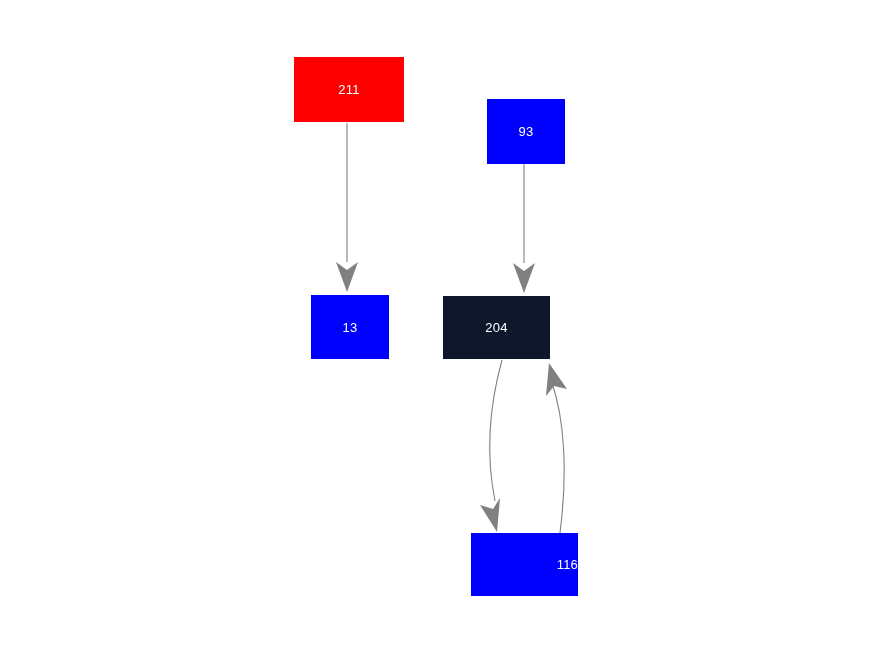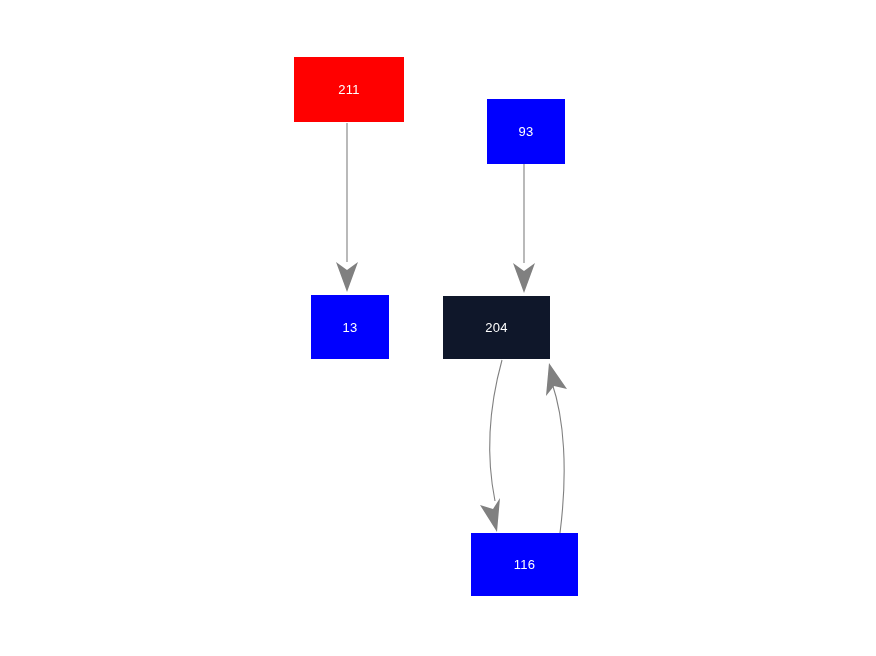--- a/index.html
+++ b/index.html
@@ -84,17 +84,17 @@
   </div>
 
   <div class="node" style="left:311px; top:295px; width:78px; height:64px; background:#0000ff;">
     <span class="node-label">13</span>
   </div>
 
   <div class="node" style="left:443px; top:296px; width:107px; height:63px; background:#0f172a;">
     <span class="node-label">204</span>
   </div>
 
-  <div class="node" style="left:471px; top:533px; width:107px; height:63px; background:#0000ff;">
+  <div class="node" style="left:471px; top:533px; width:107px; height:63px; background:#0000ff;justify-content:flex-end;">
     <span class="node-label">116</span>
   </div>
 
 </div>
 
 </body></html>

